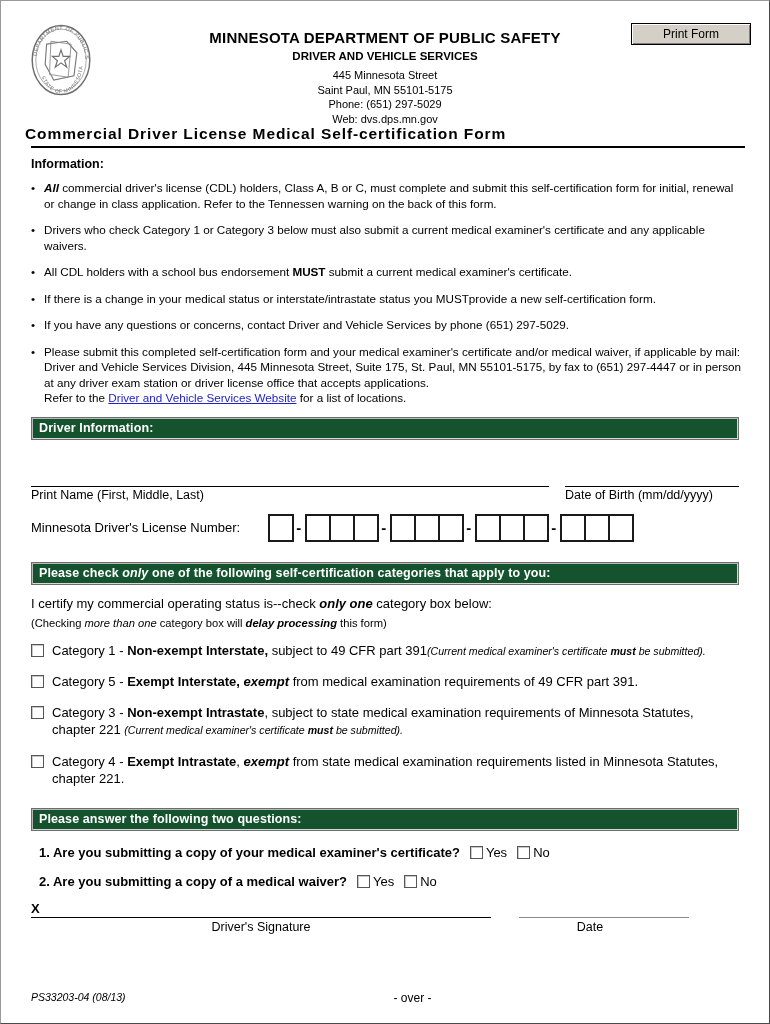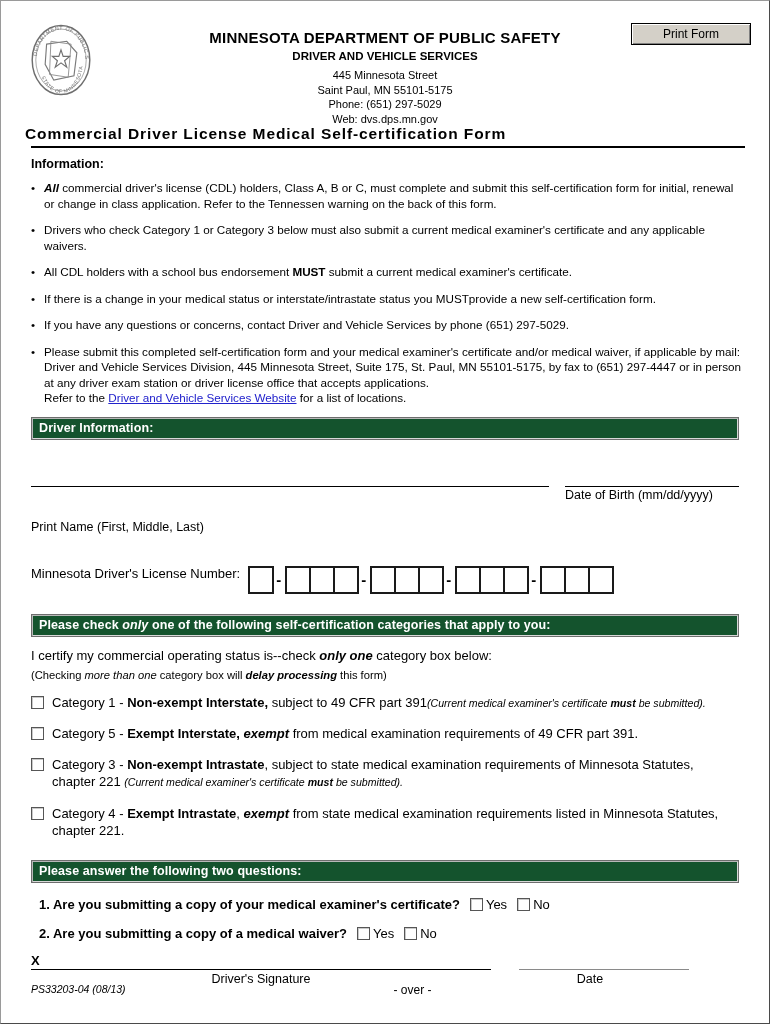--- a/index.html
+++ b/index.html
@@ -107,26 +107,28 @@
   }
   .fld { border-top: 1.5px solid #000; height: 0; }
   .fld-name { flex: 0 0 518px; }
   .fld-gap { flex: 0 0 16px; }
   .fld-dob { flex: 1; }
   .label-row {
     display: flex;
     margin: 1px 30px 0 30px;
     font-size: 12.5px;
   }
-  .label-name { flex: 0 0 534px; margin-top: 32px; }
+  .label-name { flex: 0 0 534px; }
   .label-dob { flex: 1; }
 
   .dl-row {
     display: flex;
-    margin: 32px 30px 0 30px;
+    align-items: center;
+    margin: 12px 30px 0 30px;
+    gap: 20px;
   }
   .dl-label { font-size: 13px; margin-right: 8px; }
   .dl-boxes { display: flex; align-items: center; }
   .dl-box {
     width: 26px; height: 28px;
     border: 2px solid #1a1a1a;
     background: #fff;
     margin-right: -2px;
   }
   .dl-group { display: flex; }
@@ -182,21 +184,21 @@
   .sig-line { flex: 0 0 460px; border-top: 1.5px solid #000; height: 0; }
   .sig-gap { flex: 0 0 28px; }
   .date-line { flex: 0 0 170px; border-top: 1.5px solid #8a8a8a; height: 0; }
   .sig-labels { display: flex; margin-top: 2px; }
   .sig-lbl { flex: 0 0 460px; text-align: center; font-size: 12.5px; }
   .date-lbl { flex: 0 0 198px; text-align: center; font-size: 12.5px; }
 
   
   .footer {
     position: absolute;
-    left: 0; right: 0; bottom: 24px;
+    left: 0; right: 0; bottom: 16px;
     padding: 0 30px;
   }
   .footer-inner { position: relative; height: 16px; }
   .form-code {
     position: absolute; left: 0; top: 0;
     font-size: 10.5px; font-style: italic;
   }
   .over {
     position: absolute; left: 0; right: 0; top: 0;
     text-align: center; font-size: 12px;

